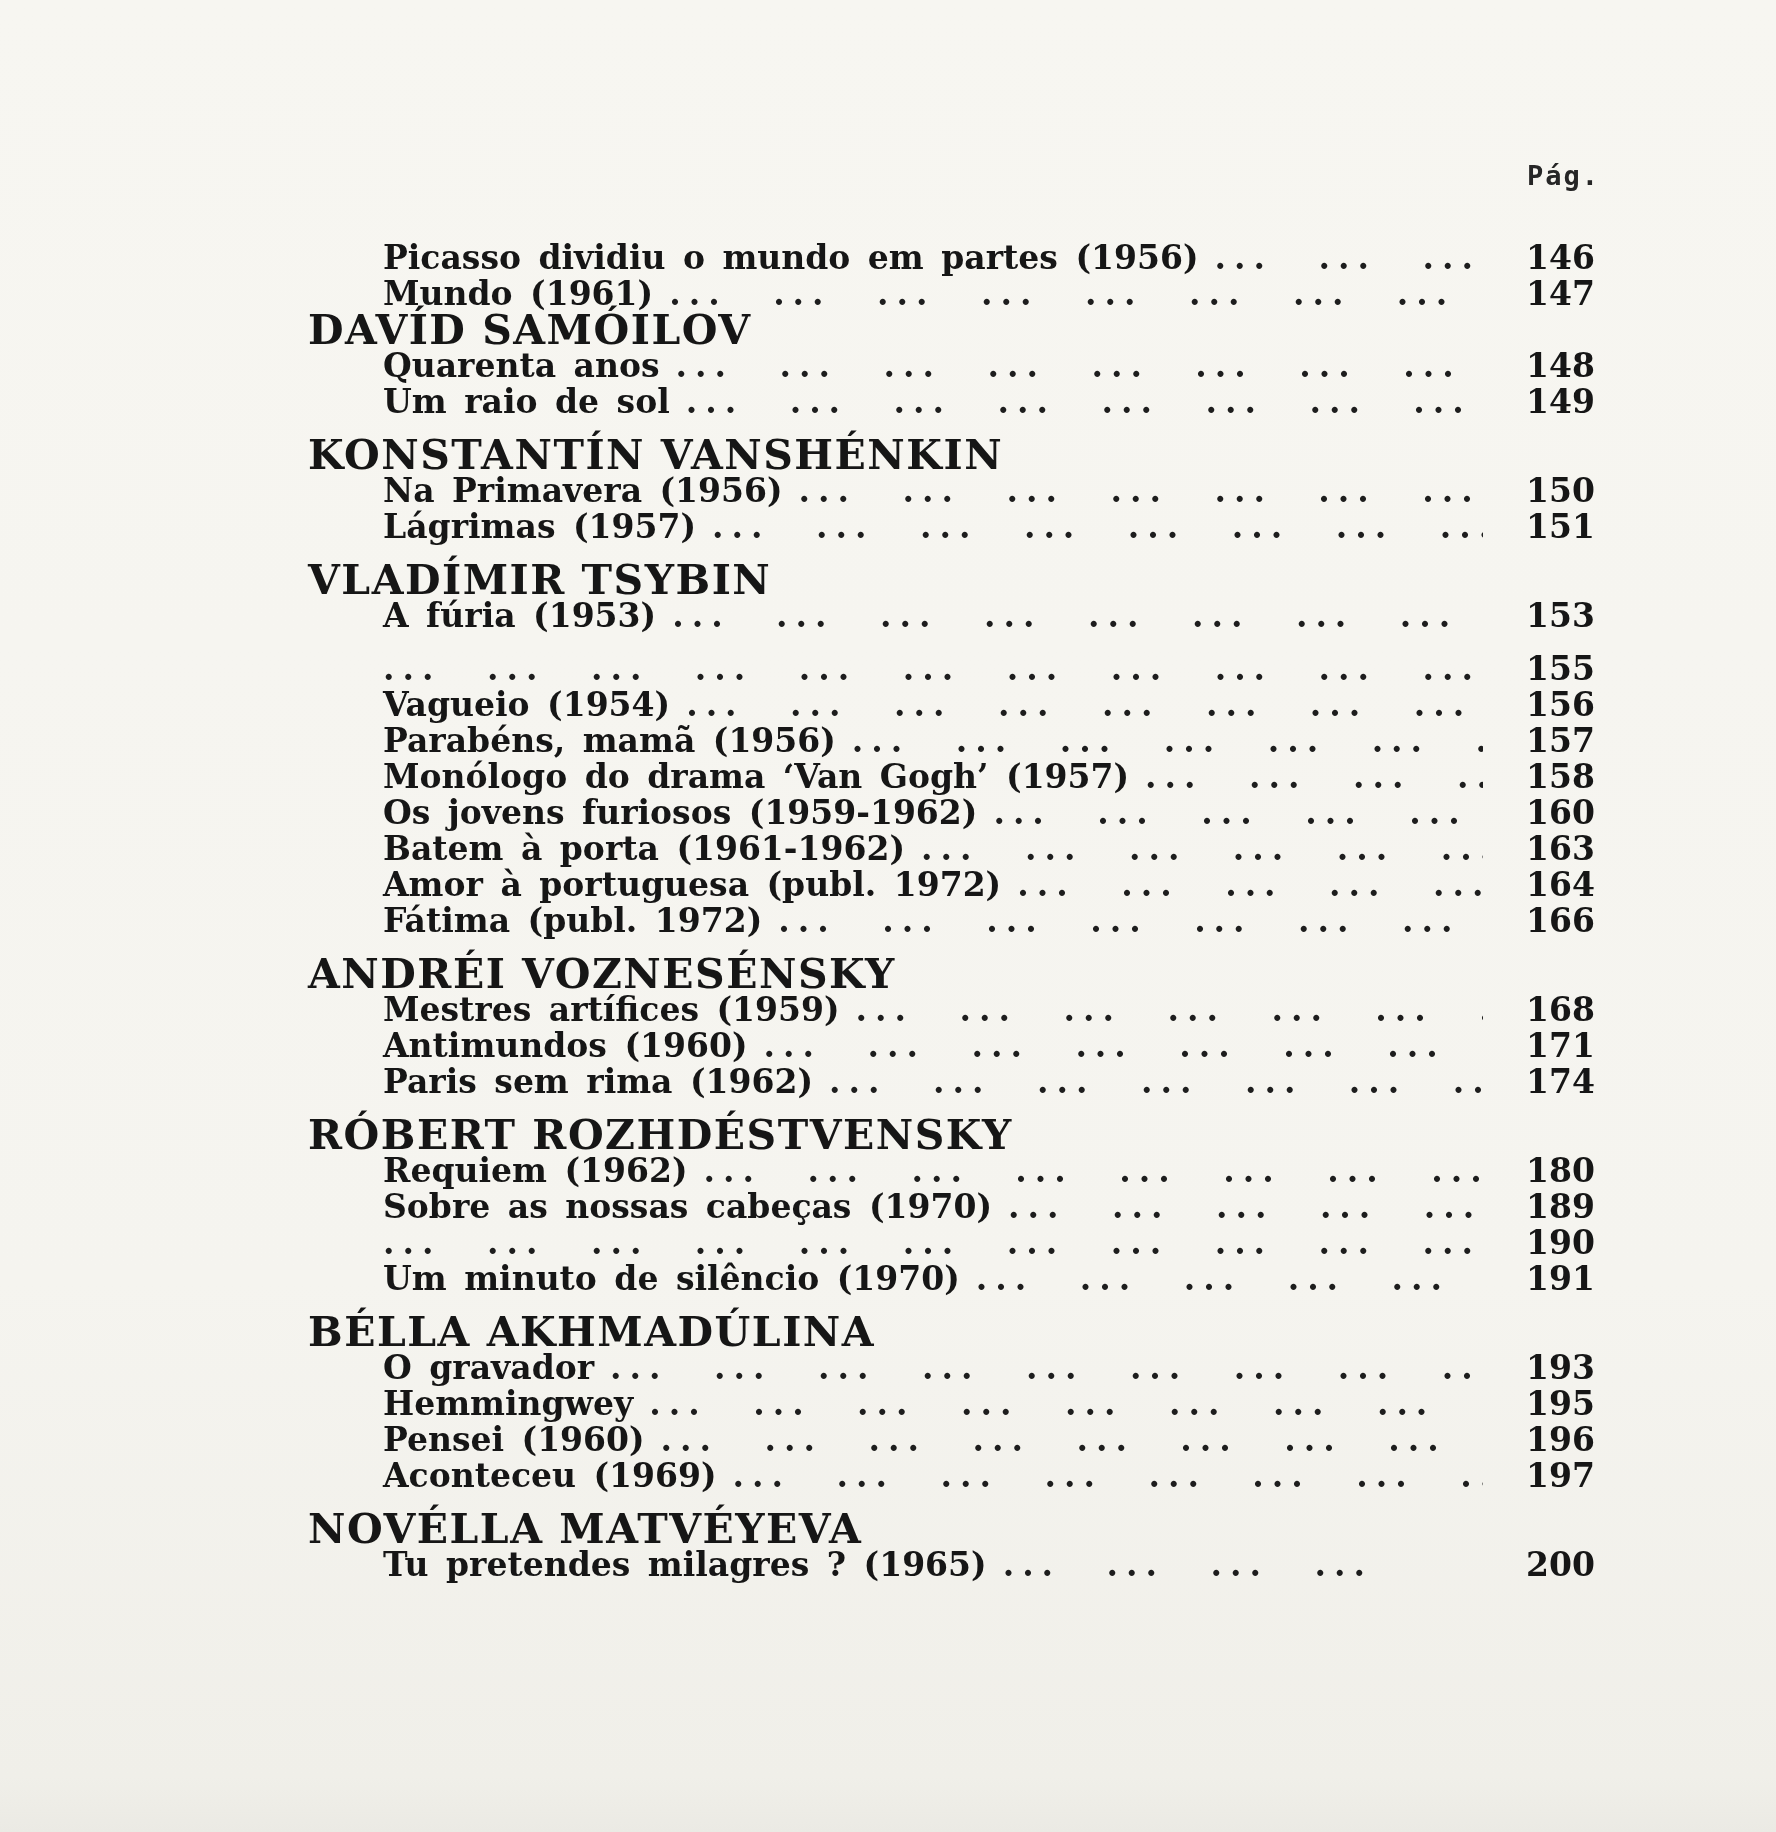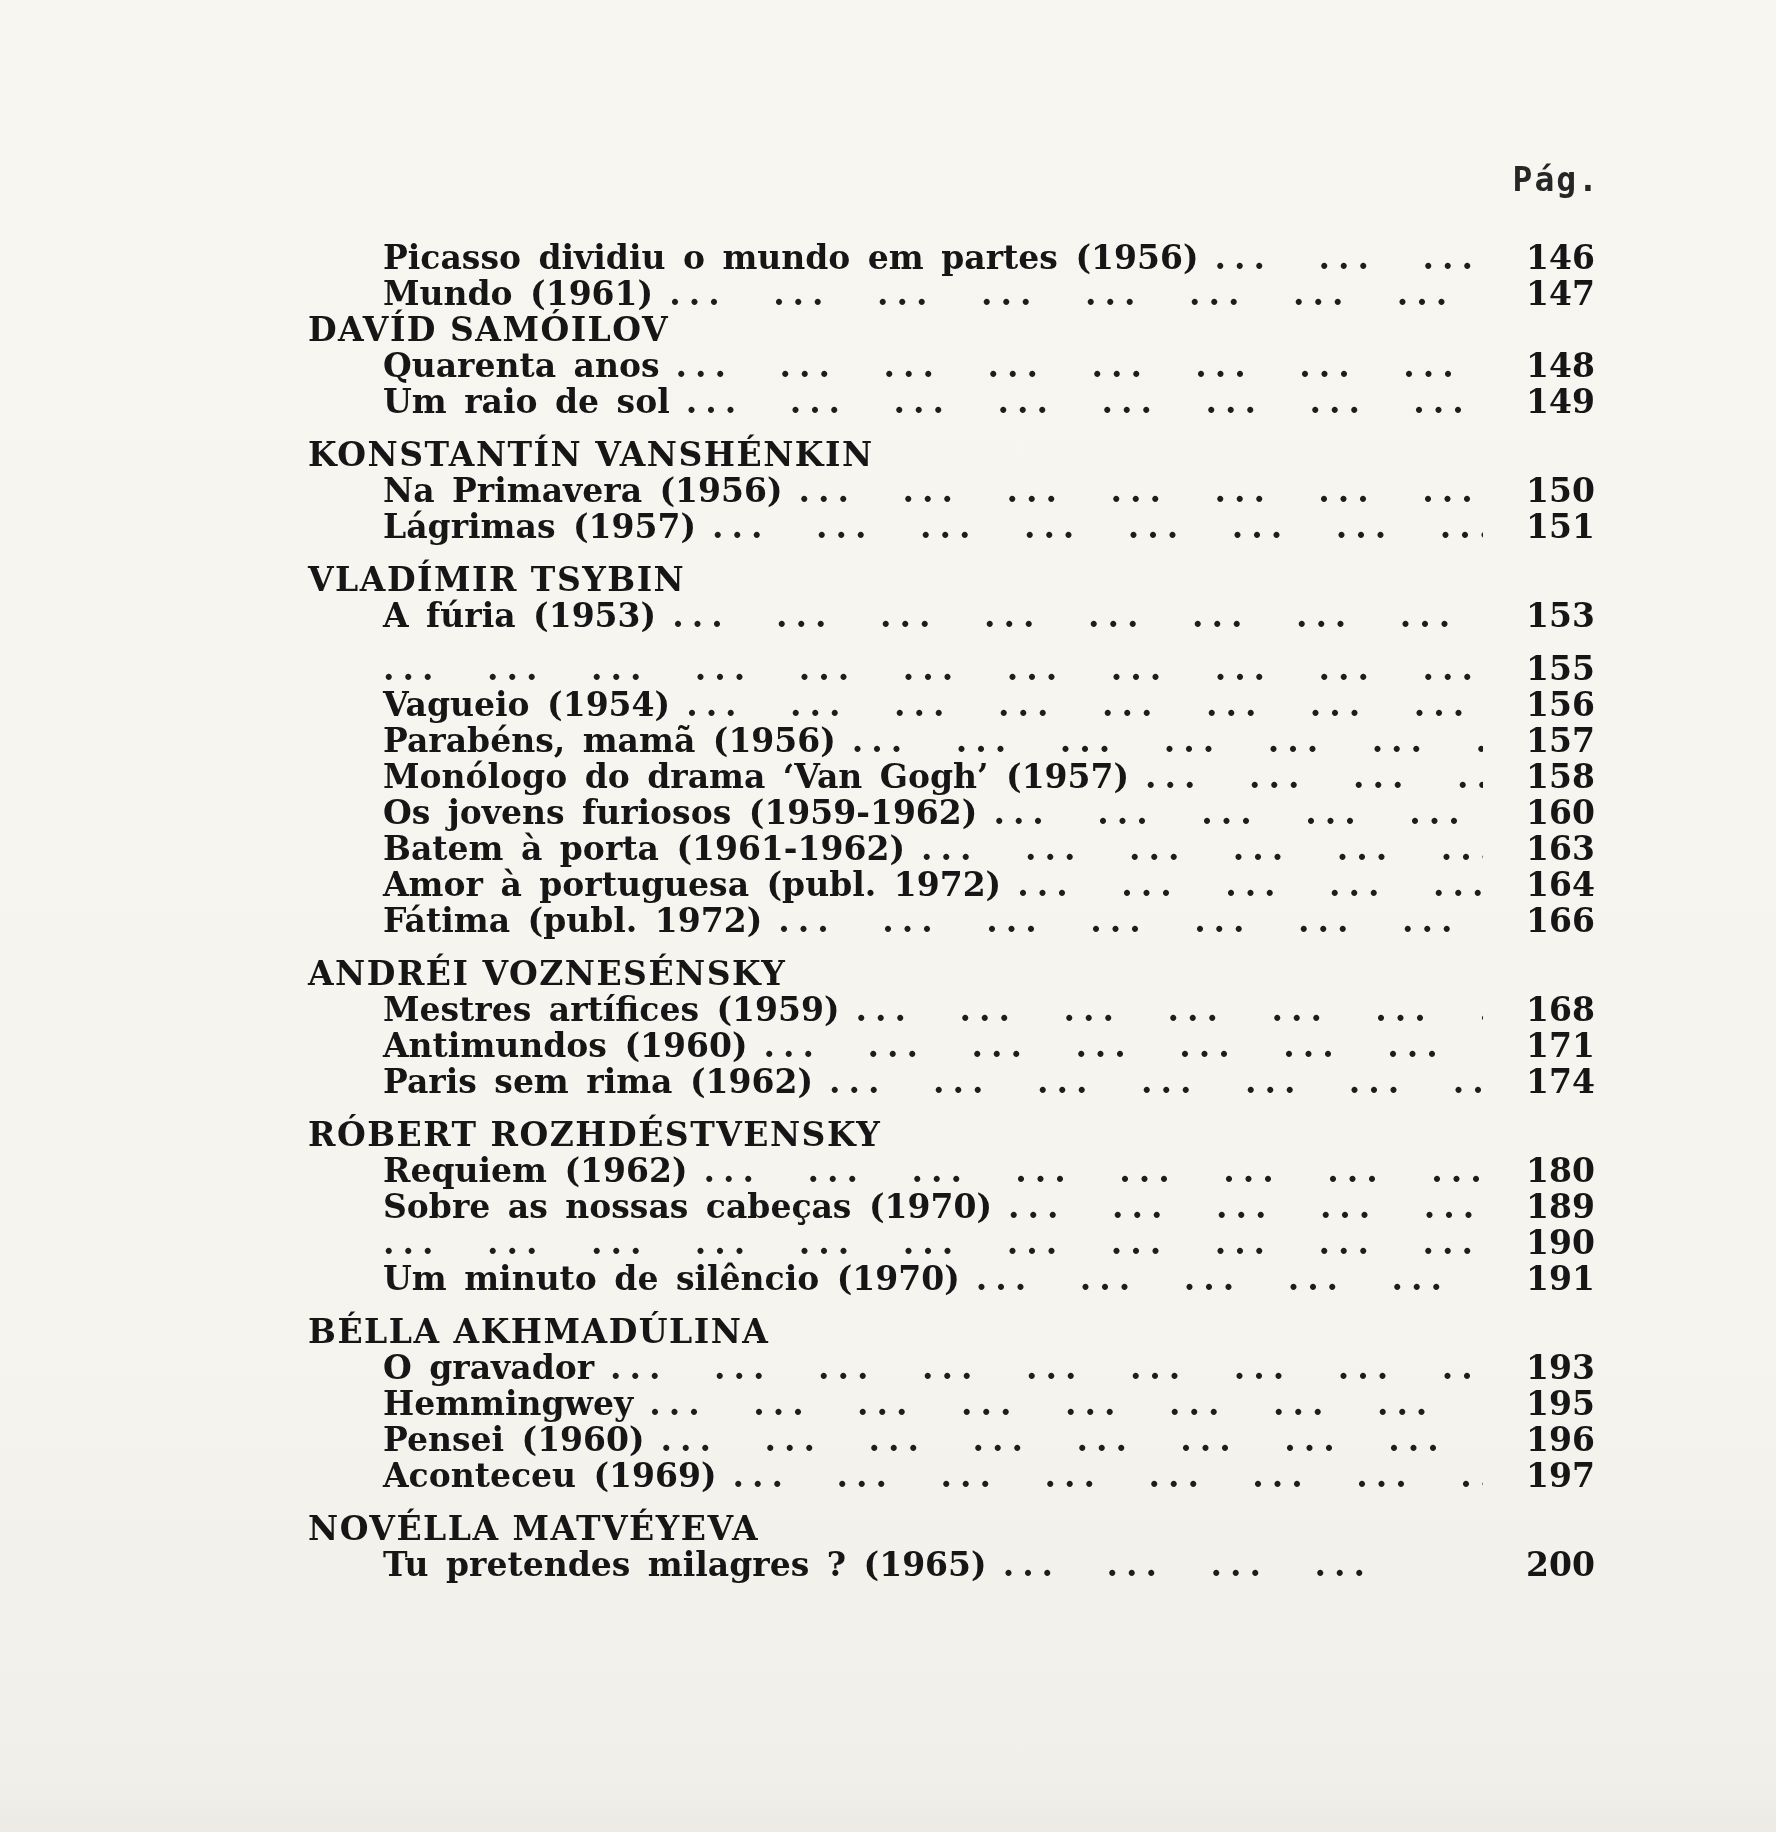--- a/index.html
+++ b/index.html
@@ -13,37 +13,37 @@
     background: linear-gradient(180deg, #f7f6f1 0%, #f5f4ef 70%, #f0efe9 97%, #ebeae4 100%);
     font-family: "DejaVu Serif", serif;
     color: #161616;
     overflow: hidden;
   }
   .pag-label {
     position: absolute;
     top: 160px;
     right: 176px;
     font-family: "DejaVu Sans Mono", monospace;
-    font-size: 33px;
+    font-size: 27px;
     font-weight: 600;
     letter-spacing: 2px;
     color: #262626;
   }
   .toc {
     position: absolute;
     top: 240px;
     left: 0;
     right: 0;
     padding: 0 181px 0 308px;
   }
   .section { margin-top: 17px; }
   .section:nth-child(1),
   .section:nth-child(2) { margin-top: 0; }
   .author {
-    font-size: 33px;
+    font-size: 41px;
     font-weight: bold;
     line-height: 36px;
     letter-spacing: 1.5px;
     white-space: nowrap;
   }
   .entry {
     display: flex;
     align-items: baseline;
     margin-left: 75px;
     font-size: 33px;

